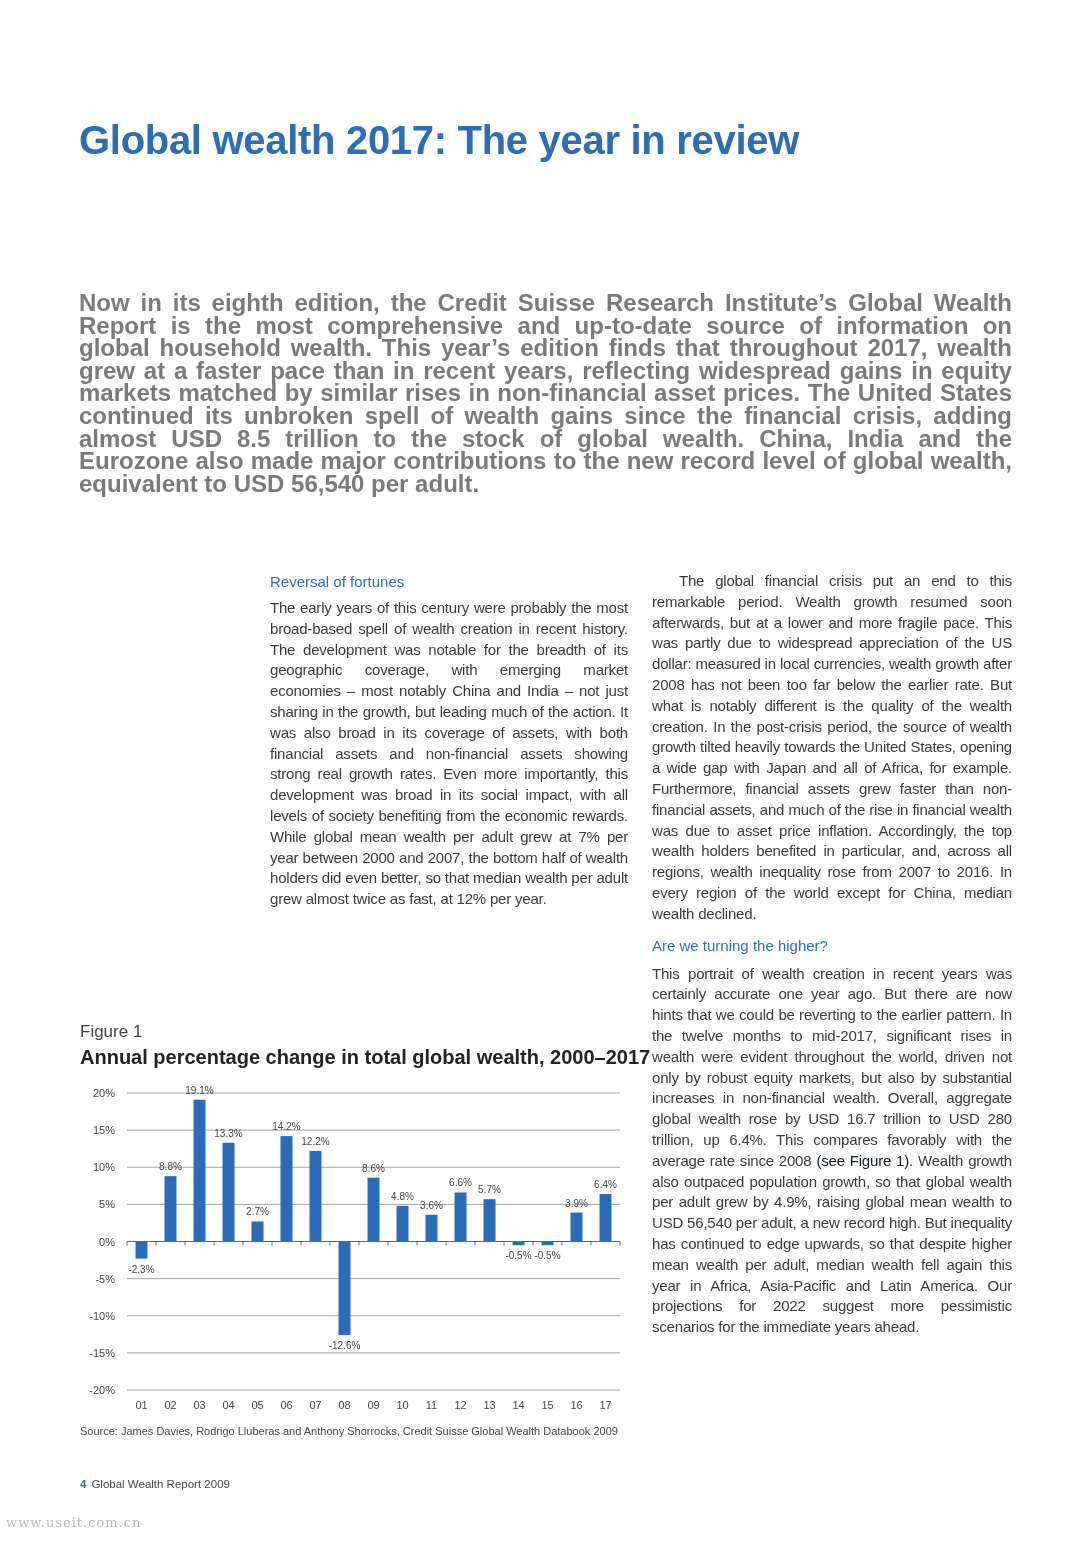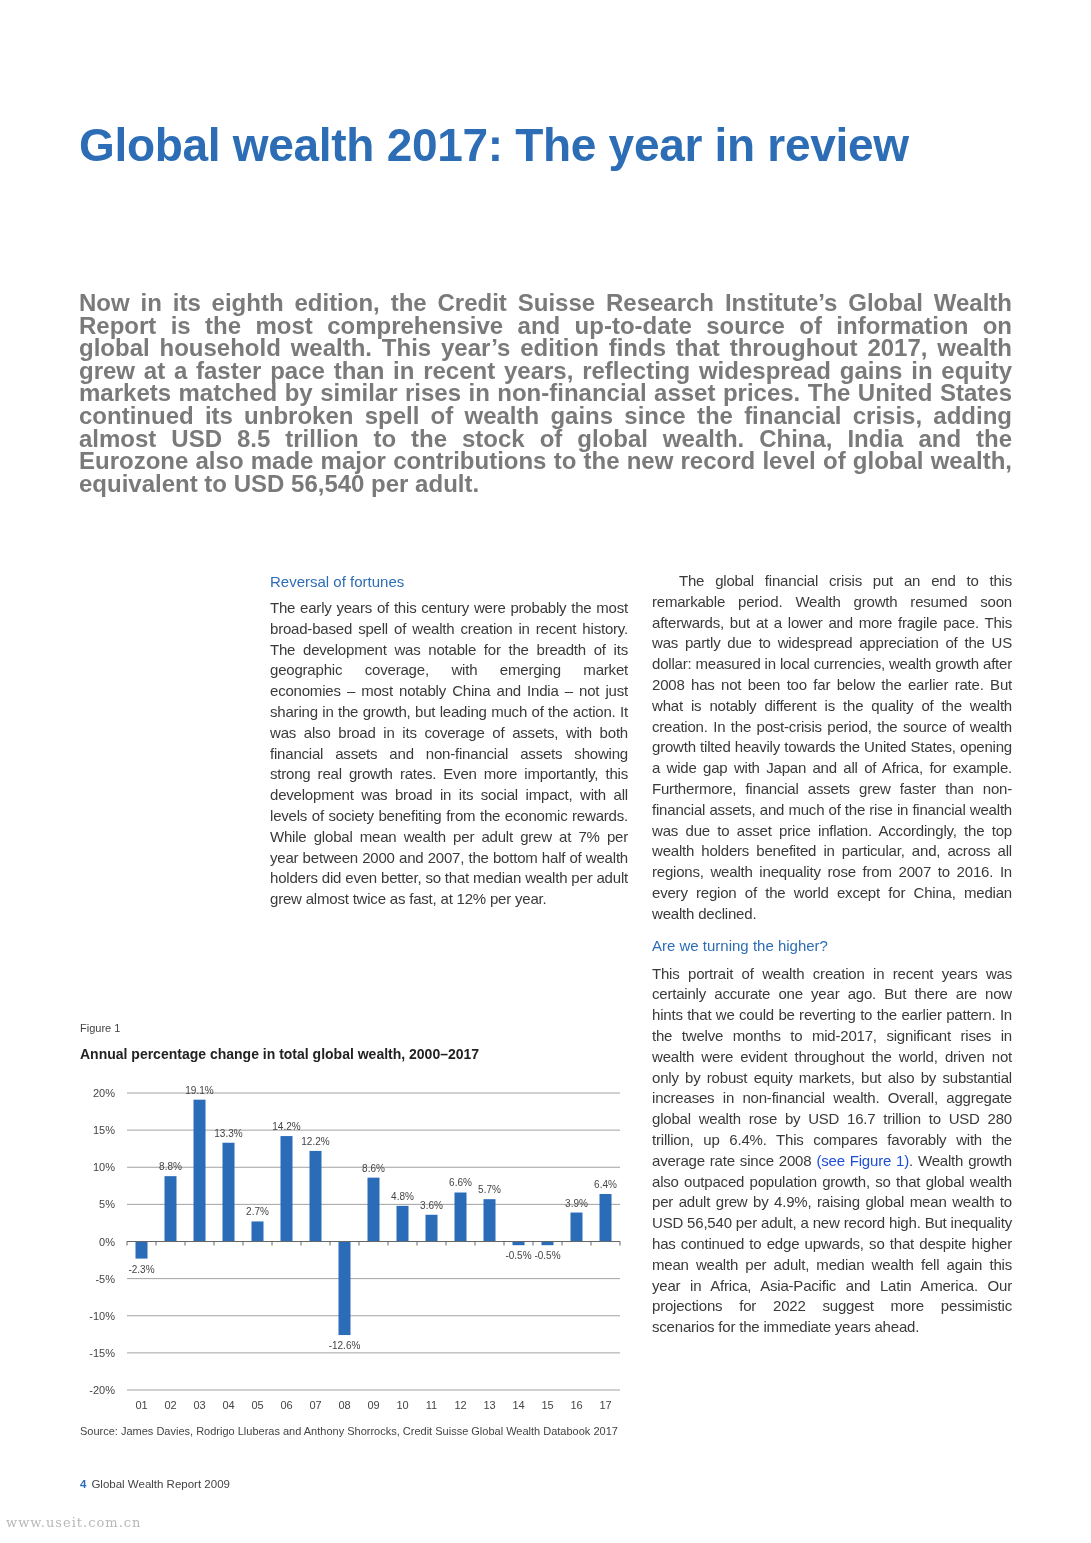--- a/index.html
+++ b/index.html
@@ -1,30 +1,30 @@
 <!DOCTYPE html>
 <html><head>
 <meta charset="utf-8">
 <style>
   html, body { margin: 0; padding: 0; background: #ffffff; }
   body { width: 1091px; height: 1543px; position: relative; overflow: hidden;
          font-family: "Liberation Sans", sans-serif; color: #333333; }
   .title { position: absolute; left: 79px; top: 118px; margin: 0;
-           font-size: 46px; font-weight: bold; color: #2d6db5; letter-spacing: -0.3px; white-space: nowrap; }
+           font-size: 40px; font-weight: bold; color: #2d6db5; letter-spacing: -0.3px; white-space: nowrap; }
   .intro { position: absolute; left: 79px; top: 292px; width: 933px; margin: 0;
            font-size: 24px; line-height: 22.6px; font-weight: bold; color: #7a7a7a; text-align: justify; }
   .col-left { position: absolute; left: 270px; top: 573px; width: 358px; }
   .col-right { position: absolute; left: 652px; top: 571px; width: 360px; }
   .section-heading { margin: 0 0 8px 0; font-size: 15px; font-weight: normal; color: #2d6db5; }
   .body-text { margin: 0; font-size: 15px; line-height: 20.8px; color: #3a3a3a; text-align: justify; letter-spacing: -0.2px; }
   .indent { text-indent: 27px; }
   .col-right .section-heading { margin-top: 12px; margin-bottom: 10px; }
-  .link { color: #1d4ed8; }
-  .figure-label { position: absolute; left: 80px; top: 1022px; font-size: 11px; color: #444; margin: 0; }
-  .figure-title { position: absolute; left: 80px; top: 1046px; font-size: 14px; font-weight: bold; color: #222; margin: 0; }
+  .link { color: #0f172a; }
+  .figure-label { position: absolute; left: 80px; top: 1022px; font-size: 17px; color: #444; margin: 0; }
+  .figure-title { position: absolute; left: 80px; top: 1046px; font-size: 20px; font-weight: bold; color: #222; margin: 0; }
   .chart { position: absolute; left: 75px; top: 1070px; }
   .chart text { font-family: "Liberation Sans", sans-serif; }
   .source { position: absolute; left: 80px; top: 1425px; font-size: 11px; color: #444; margin: 0; white-space: nowrap; }
   .footer { position: absolute; left: 80px; top: 1478px; font-size: 11.5px; color: #444; margin: 0; }
   .footer .pg { color: #2d6db5; font-weight: bold; margin-right: 5px; }
   .watermark { position: absolute; left: 6px; top: 1515px; font-size: 13px; color: #b8b8b8; 
                font-family: "DejaVu Serif", serif; letter-spacing: 1px; margin: 0; }
 </style>
 </head>
 <body>
@@ -142,17 +142,17 @@
       <text x="356.5" y="339" text-anchor="middle" font-size="11" fill="#444">11</text>
       <text x="385.5" y="339" text-anchor="middle" font-size="11" fill="#444">12</text>
       <text x="414.5" y="339" text-anchor="middle" font-size="11" fill="#444">13</text>
       <text x="443.5" y="339" text-anchor="middle" font-size="11" fill="#444">14</text>
       <text x="472.5" y="339" text-anchor="middle" font-size="11" fill="#444">15</text>
       <text x="501.5" y="339" text-anchor="middle" font-size="11" fill="#444">16</text>
       <text x="530.5" y="339" text-anchor="middle" font-size="11" fill="#444">17</text>
     </g>
 </svg>
 
-<p class="source">Source: James Davies, Rodrigo Lluberas and Anthony Shorrocks, Credit Suisse Global Wealth Databook 2017</p>
+<p class="source">Source: James Davies, Rodrigo Lluberas and Anthony Shorrocks, Credit Suisse Global Wealth Databook 2009</p>
 
 <p class="footer"><span class="pg">4</span><span>Global Wealth Report 2009</span></p>
 
 <p class="watermark">www.useit.com.cn</p>
 
 </body></html>

